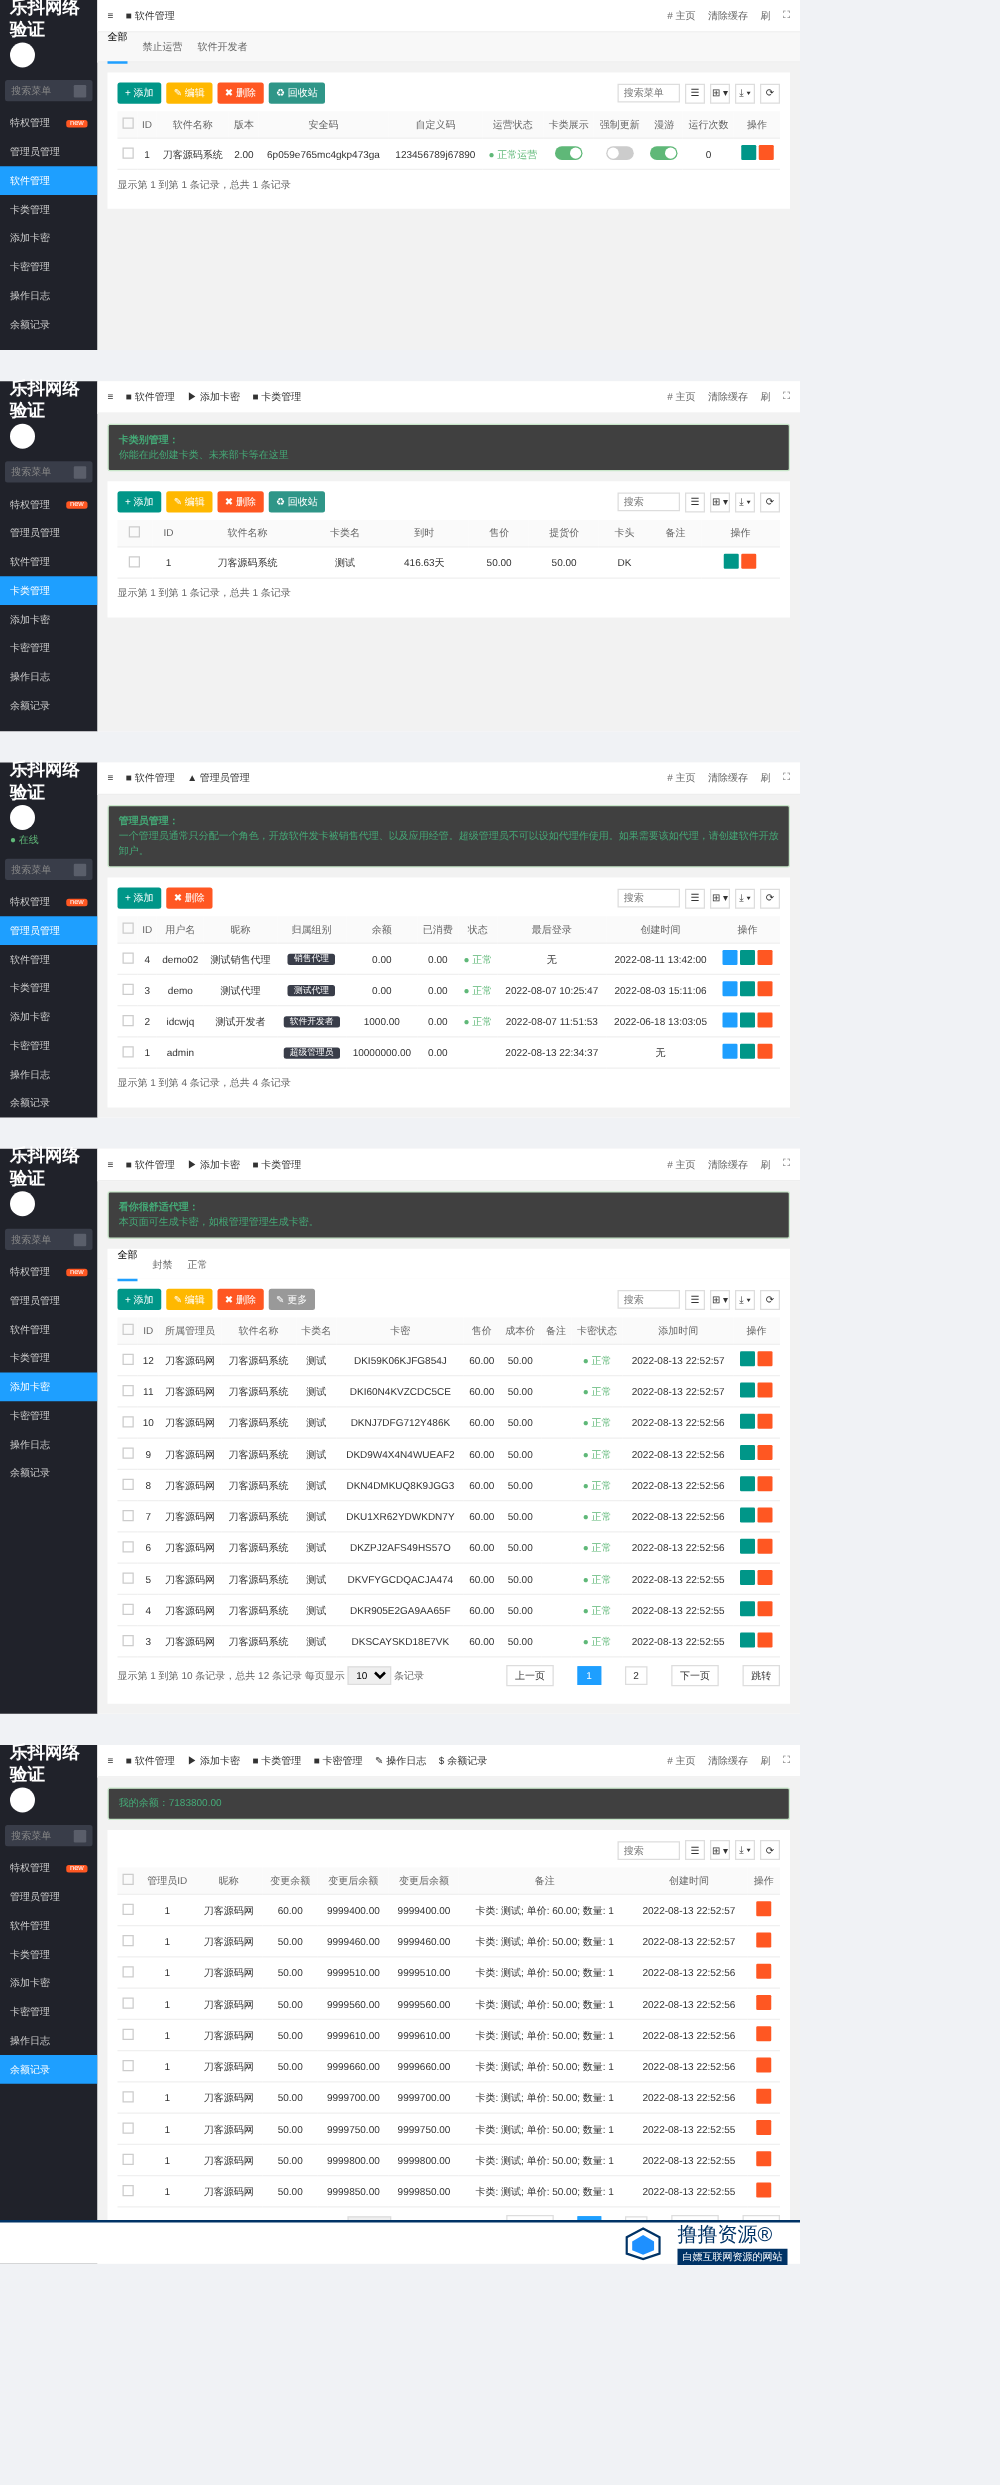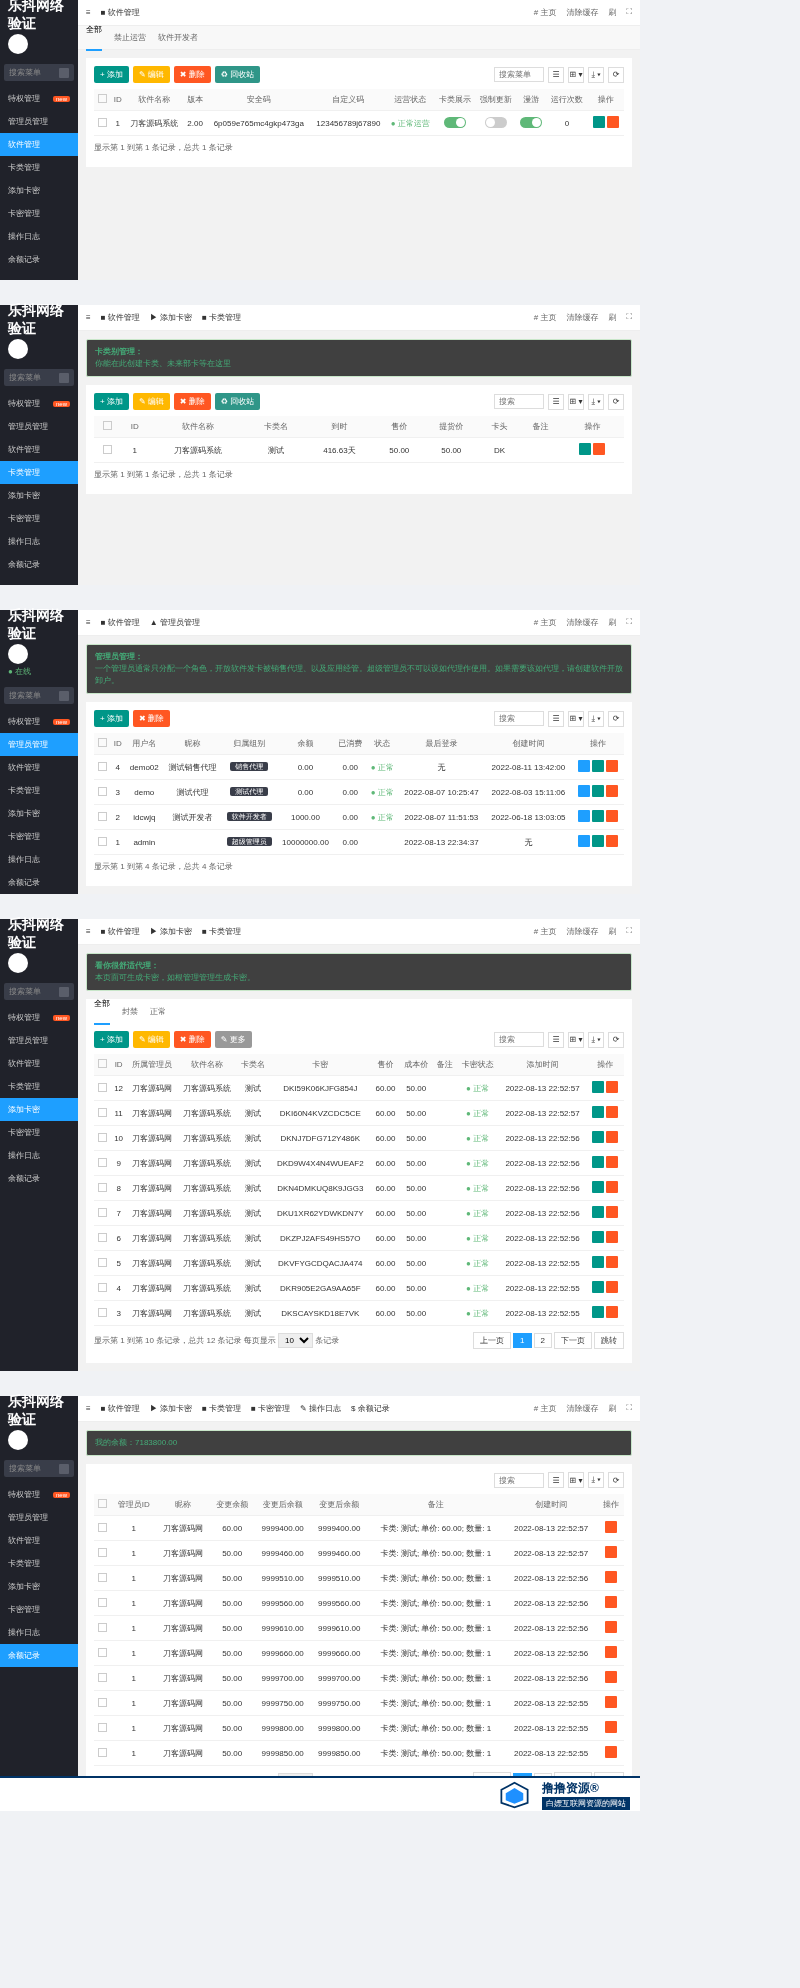--- a/index.html
+++ b/index.html
@@ -46,27 +46,27 @@
 .switch.off { background: #ccc; }
 .switch::after { content: ''; width: 9px; height: 9px; background: #fff; border-radius: 50%; position: absolute; top: 1px; }
 .switch.on::after { right: 1px; }
 .switch.off::after { left: 1px; }
 .act-btn { width: 12px; height: 12px; display: inline-block; border-radius: 1px; margin: 0 1px; }
 .act-edit { background: #009688; }
 .act-del { background: #ff5722; }
 .act-blue { background: #1e9fff; }
 .badge-pill { background: #393d49; color: #fff; padding: 1px 5px; border-radius: 2px; font-size: 7px; }
 .footer-text { font-size: 8px; color: #666; padding: 6px 0; }
-.pagination { display: flex; gap: 2px; align-items: center; justify-content: flex-end; padding: 6px 0; font-size: 8px; }
+.pagination { display: flex; gap: 19px; align-items: center; justify-content: flex-end; padding: 6px 0; font-size: 8px; }
 .page-btn { padding: 2px 6px; border: 1px solid #ddd; background: #fff; cursor: pointer; }
 .page-btn.active { background: #1e9fff; color: #fff; border-color: #1e9fff; }
 .watermark { position: absolute; bottom: 0; right: 0; width: 640px; height: 35px; background: #fff; display: flex; align-items: center; justify-content: flex-end; padding-right: 10px; gap: 10px; border-top: 2px solid #003366; }
 .wm-logo { width: 35px; height: 28px; }
 .wm-text { text-align: left; }
-.wm-title { font-size: 12px; font-weight: bold; color: #003366; }
+.wm-title { font-size: 16px; font-weight: normal; color: #003366; }
 .wm-sub { font-size: 8px; background: #003366; color: #fff; padding: 1px 4px; }
 .page-select { border: 1px solid #ddd; padding: 1px 2px; font-size: 8px; }
 </style>
 </head>
 <body>
 
 <div class="screenshot">
 <div class="layout">
 <div class="sidebar">
   <div class="brand">乐抖网络验证</div>

